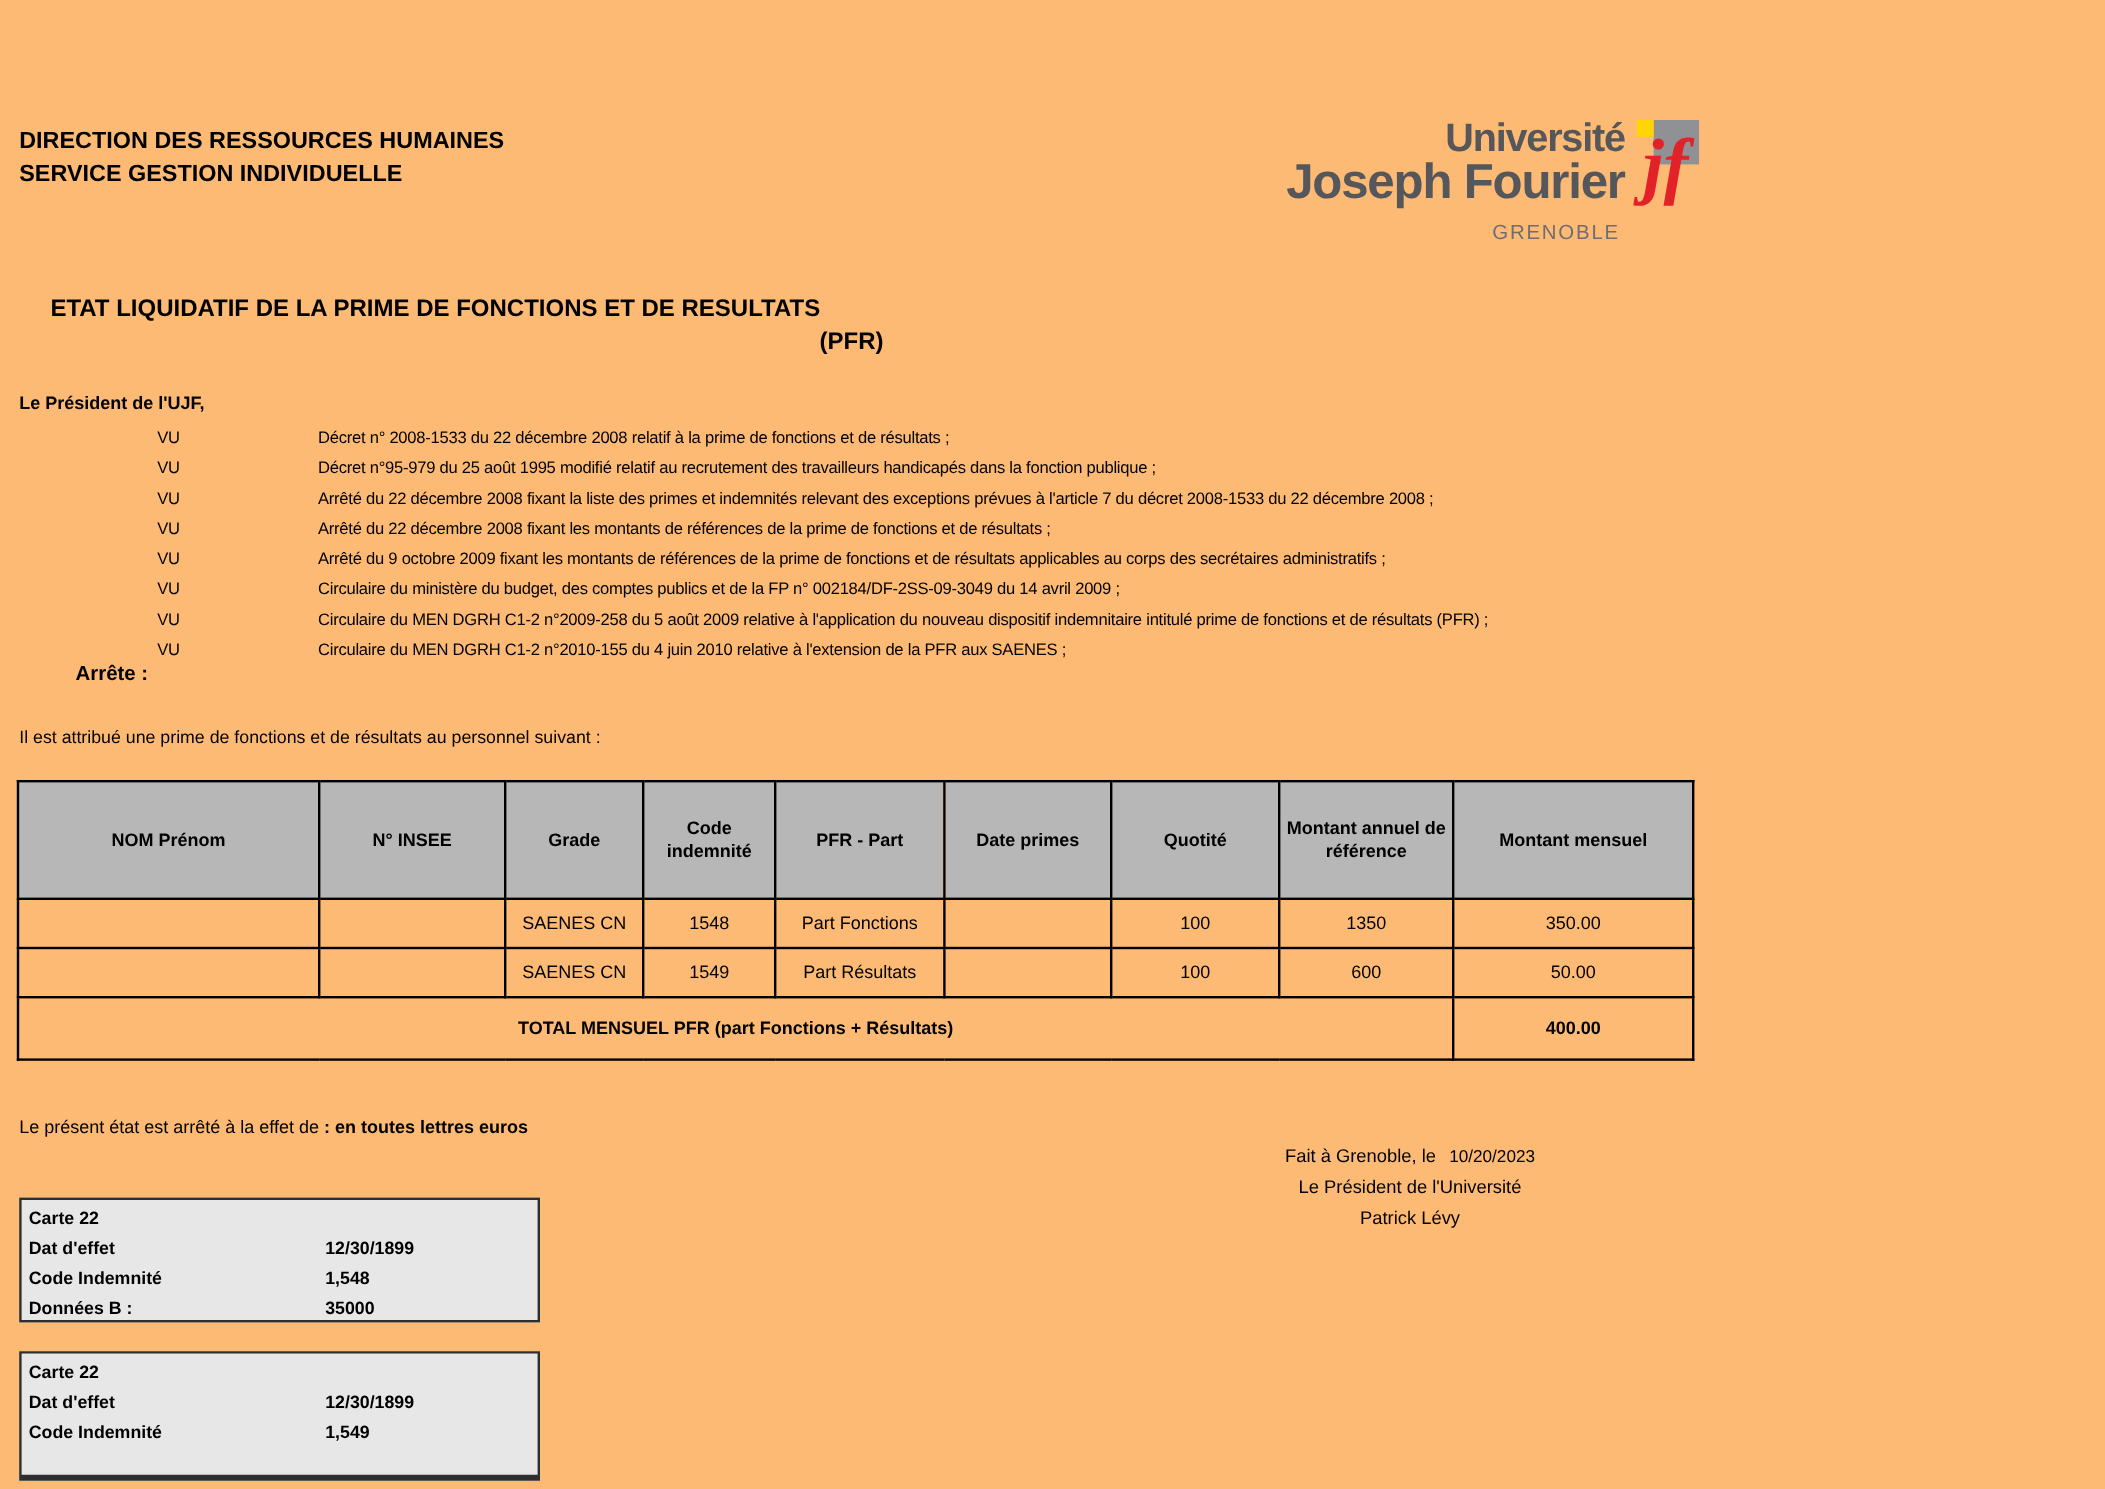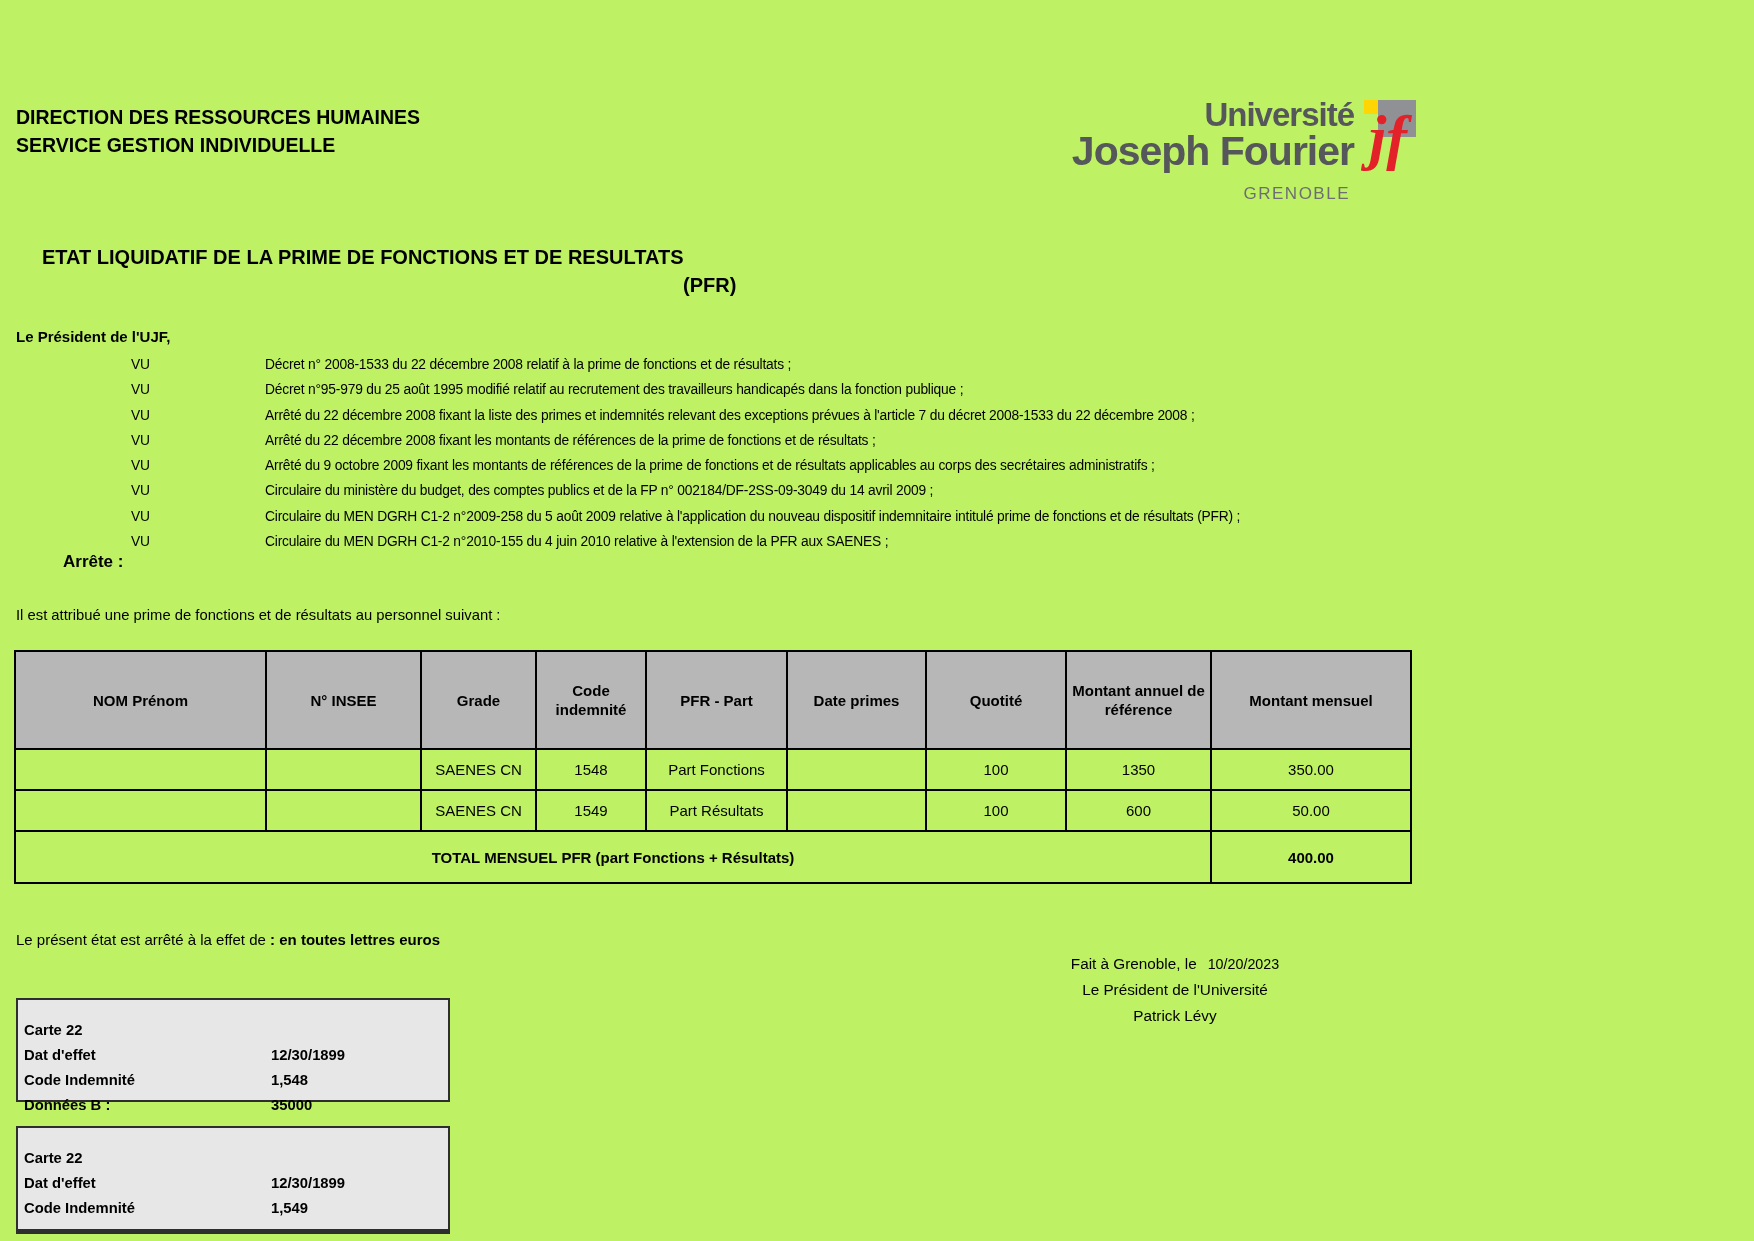--- a/index.html
+++ b/index.html
@@ -1,17 +1,17 @@
 <!DOCTYPE html>
 <html><head>
 <meta charset="utf-8">
 <style>
   html,body{margin:0;padding:0;background:#fff;}
   .page{
-    position:relative;width:1754px;height:1241px;background:#bef264;
+    position:relative;width:1754px;height:1241px;background:#fdba74;
     font-family:"Liberation Sans",sans-serif;color:#000;overflow:hidden;
   }
   
   .doc-header{position:absolute;left:16px;top:103px;font-weight:bold;font-size:19.5px;line-height:28px;}
   
   .logo{position:absolute;left:1030px;top:98px;width:386px;height:100px;}
   .logo-name{position:absolute;right:62px;top:0;text-align:right;color:#55575b;font-weight:bold;letter-spacing:-1px;}
   .logo-name .l1{font-size:33px;line-height:33px;}
   .logo-name .l2{font-size:41px;line-height:40px;}
   .logo-city{position:absolute;right:66px;top:86px;color:#6d6e71;font-size:17px;letter-spacing:1.5px;}
@@ -41,21 +41,21 @@
   .sum-statement{position:absolute;left:16px;top:931px;font-size:15px;}
   .sum-statement .bold{font-weight:bold;}
   
   .signature{position:absolute;left:990px;top:951px;width:370px;text-align:center;font-size:15.3px;line-height:26px;}
   .signature .date{font-size:14.3px;margin-left:11px;}
   
   .carte{position:absolute;left:16px;width:430px;background:#e7e7e7;border:2px solid #2e2e2e;font-weight:bold;font-size:14.8px;}
   .carte-1{top:998px;height:100px;}
   .carte-2{top:1126px;height:101px;border-bottom-width:5px;}
   .carte .crow{position:relative;height:25px;line-height:25px;padding-left:6px;}
-  .carte .crow:first-child{padding-top:18px;}
+  .carte .crow:first-child{padding-top:4px;}
   .carte .cval{position:absolute;left:253px;top:0;}
 </style>
 </head>
 <body>
 
 <div class="page">
 
   <div class="doc-header">
     <div>DIRECTION DES RESSOURCES HUMAINES</div>
     <div>SERVICE GESTION INDIVIDUELLE</div>

